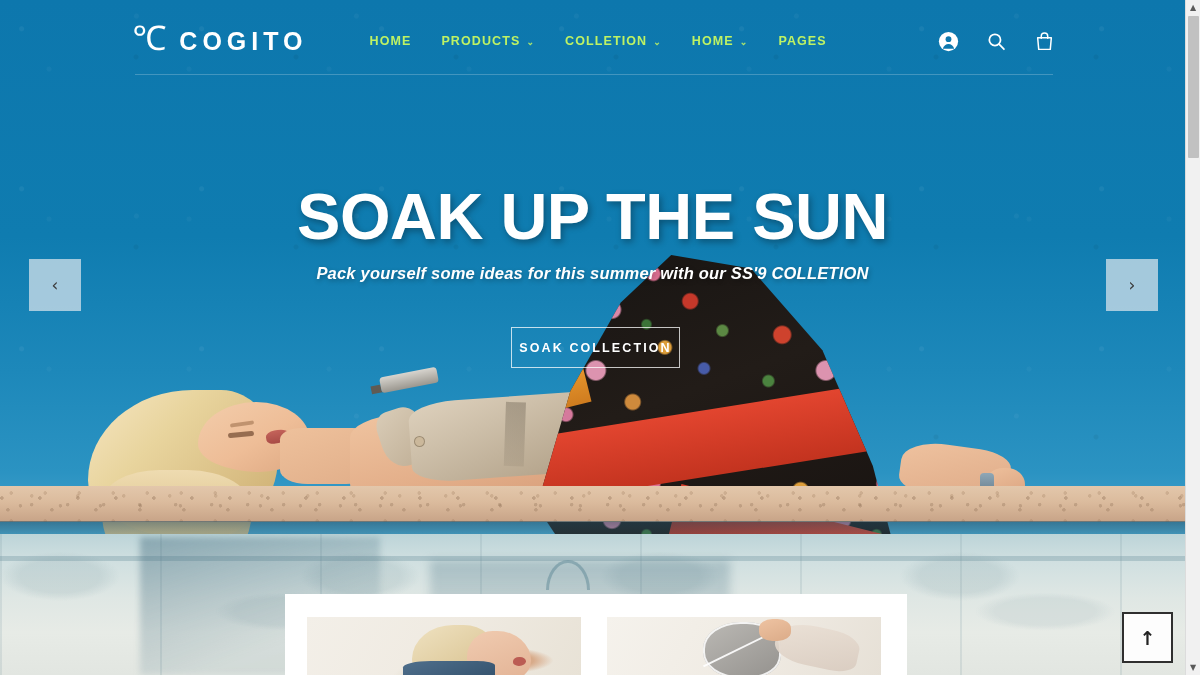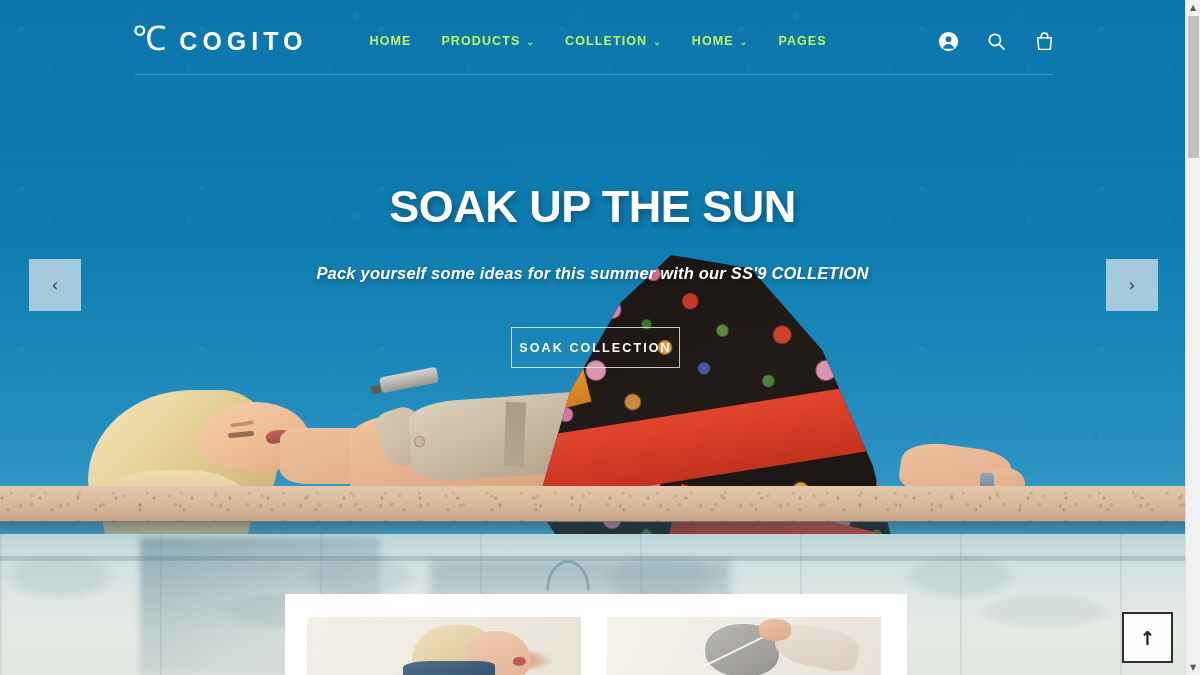--- a/index.html
+++ b/index.html
@@ -259,21 +259,21 @@
     background:rgba(255,255,255,.22);
   }
 
   
   .hero-content{
     position:absolute; left:0; top:0; width:1185px; z-index:30;
     text-align:center; pointer-events:none;
   }
   .hero-title{
     position:absolute; left:0; top:184px; width:1185px;
-    font-size:45px; font-weight:700; color:#fff; letter-spacing:-.5px;
+    font-size:65px; font-weight:700; color:#fff; letter-spacing:-.5px;
     text-shadow:2px 3px 7px rgba(0,0,0,.33);
     line-height:1;
   }
   .hero-sub{
     position:absolute; left:0; top:264px; width:1185px;
     font-size:16.5px; font-weight:700; font-style:italic; color:#fff;
     letter-spacing:.2px; text-shadow:1px 2px 5px rgba(0,0,0,.3);
   }
   .hero-btn{
     position:absolute; left:511px; top:327px; width:169px; height:41px;

